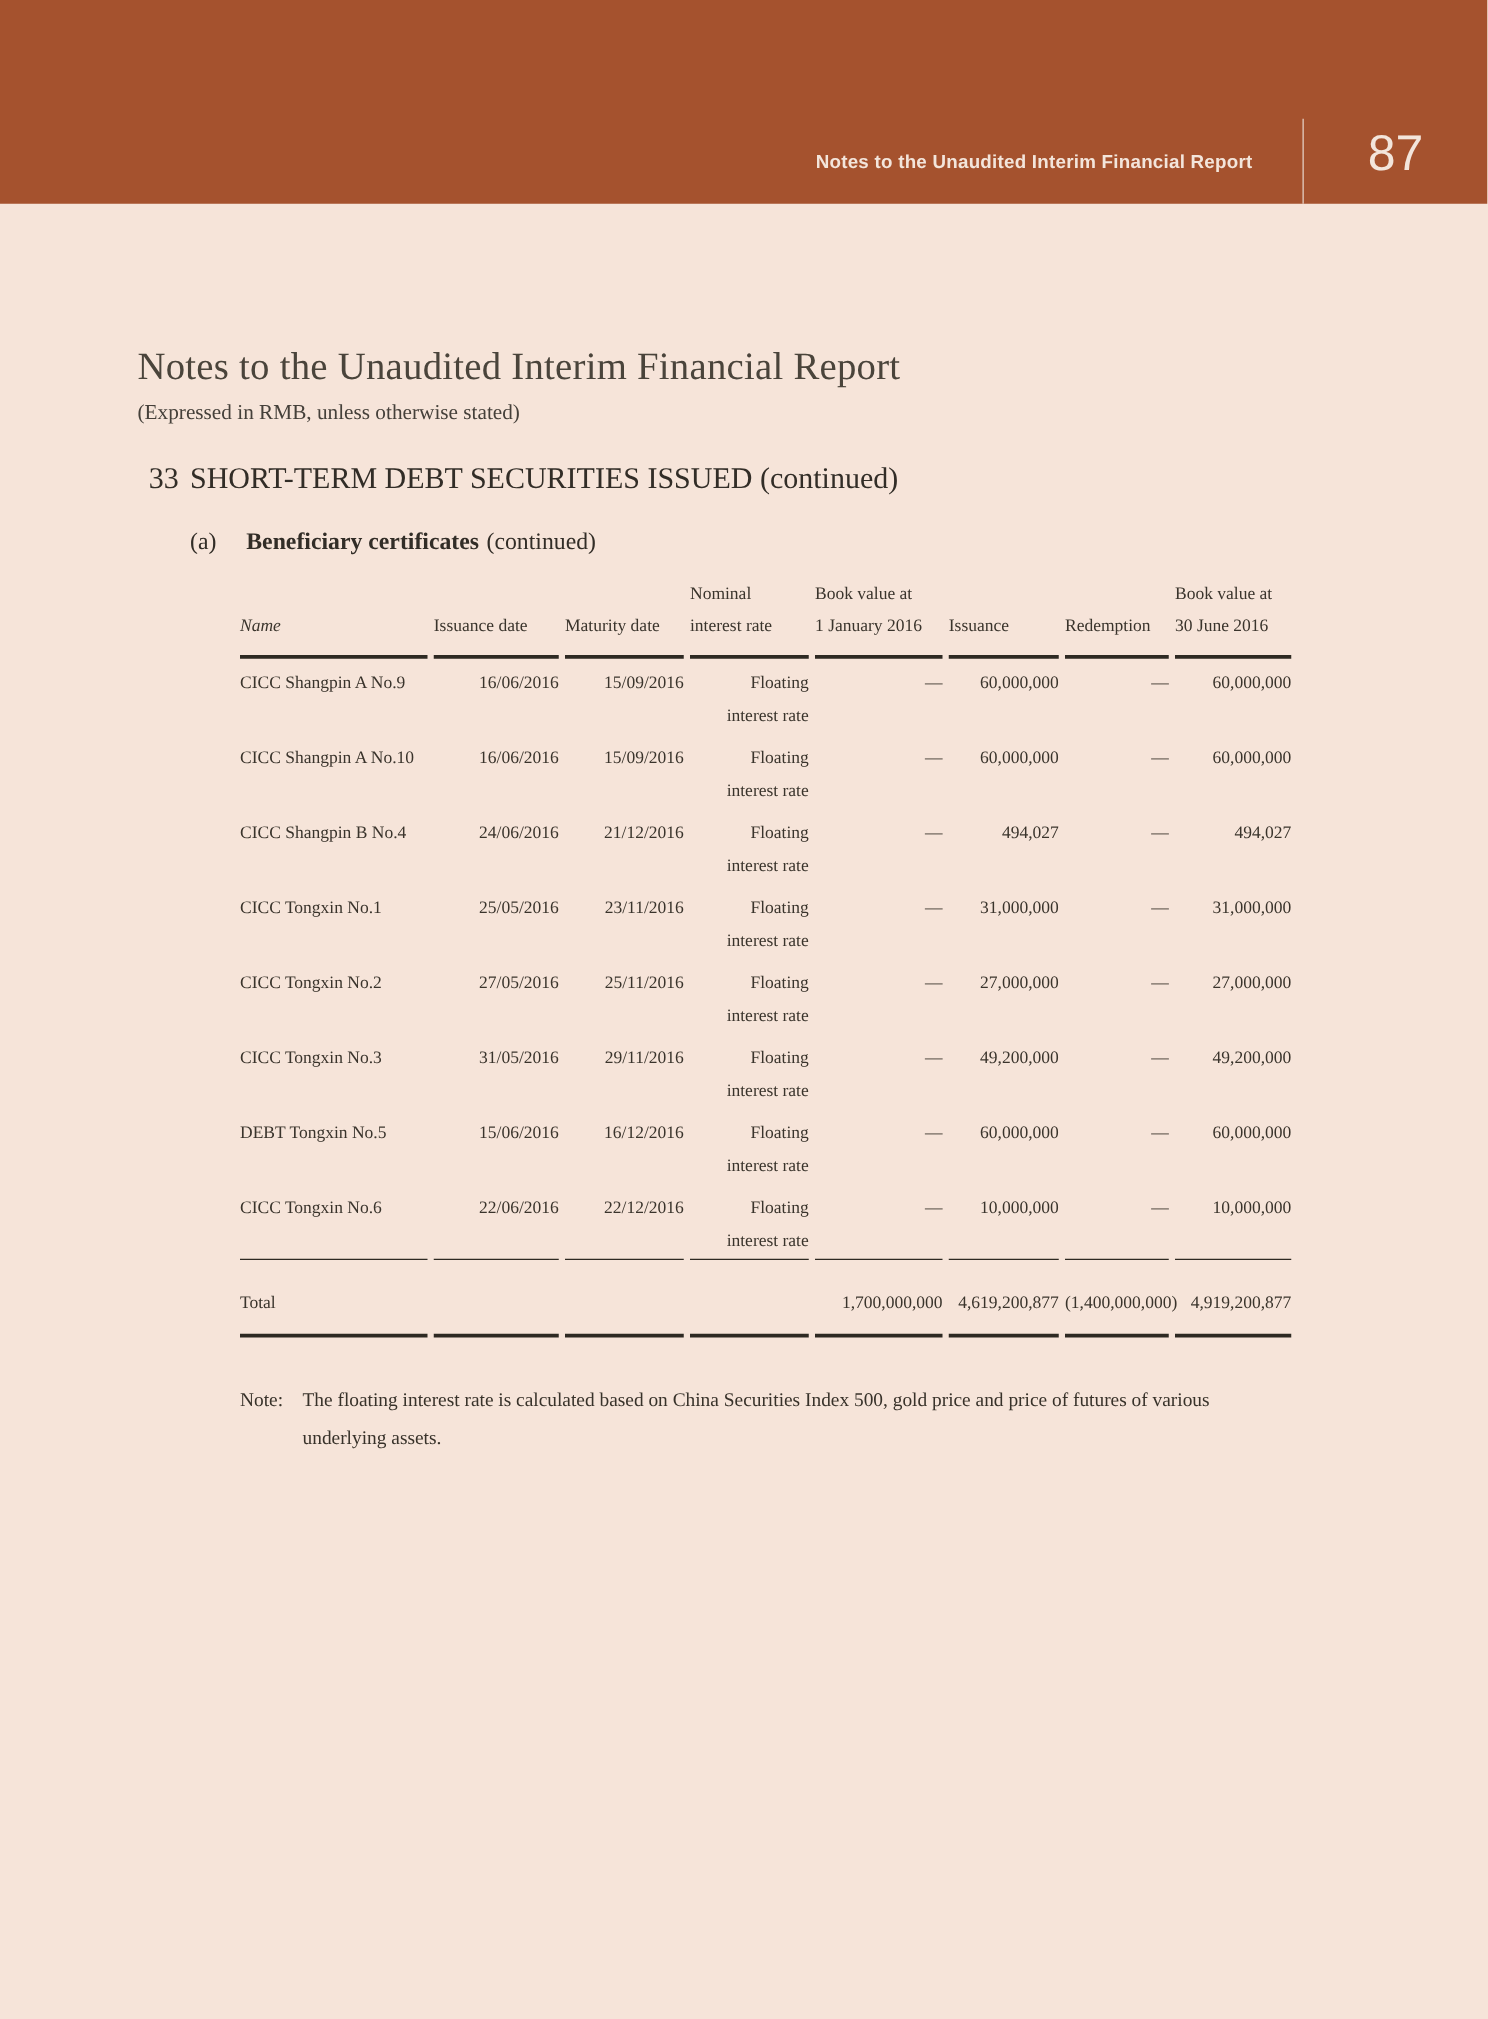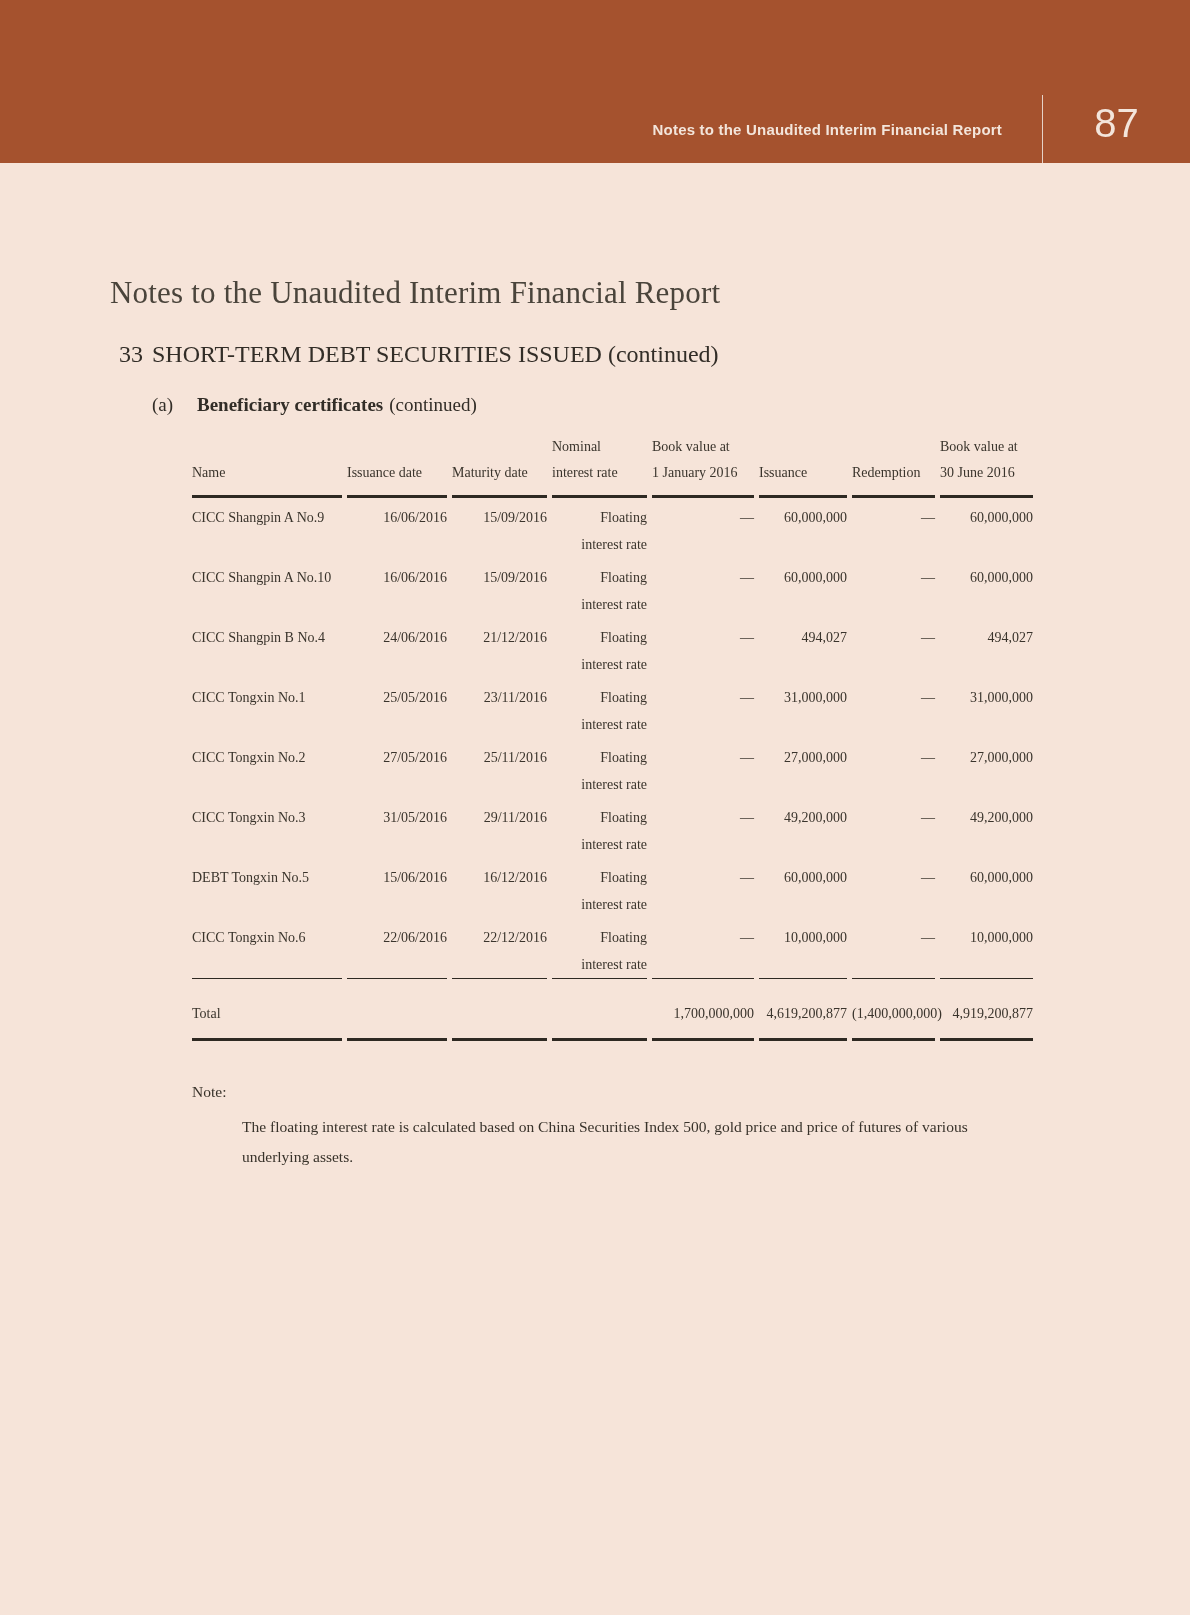--- a/index.html
+++ b/index.html
@@ -98,21 +98,21 @@
     color: #3a342c;
   }
   .sec-table th {
     font-weight: 400;
     vertical-align: bottom;
     text-align: left;
     padding: 0 0 9px 0;
     line-height: 26px;
     border-bottom: 3px solid #2e2922;
   }
-  .sec-table th.left { text-align: left; }
+  .sec-table th.left { text-align: left; font-style: italic; }
   .sec-table td {
     vertical-align: top;
     text-align: right;
     padding-top: 6px;
     line-height: 27px;
     height: 58px;
   }
   .sec-table td.left { text-align: left; }
   .sec-table .two-line span { display: block; }
   .sec-table tr.total-row td {
@@ -127,36 +127,37 @@
   
   .note {
     margin-top: 36px;
     padding-left: 82px;
     display: flex;
     font-size: 15.5px;
     color: #38322a;
     line-height: 30px;
   }
   .note-label { width: 50px; flex: none; }
-  .note-text { width: 795px; margin-top: 35px; }
+  .note-text { width: 795px; }
 </style>
 </head>
 <body>
 
 <header class="band">
   <div class="band-inner">
     <span class="band-title">Notes to the Unaudited Interim Financial Report</span>
     <span class="band-divider"></span>
     <span class="band-page">87</span>
   </div>
 </header>
 
 <main class="main">
 
   <h1 class="doc-title">Notes to the Unaudited Interim Financial Report</h1>
+  <p class="doc-subtitle">(Expressed in RMB, unless otherwise stated)</p>
 
   <div class="section-heading">
     <span class="section-number">33</span>
     <span class="section-title">SHORT-TERM DEBT SECURITIES ISSUED (continued)</span>
   </div>
 
   <div class="subsection">
     <span class="subsection-label">(a)</span>
     <span class="subsection-title">Beneficiary certificates</span>
     <span class="subsection-suffix">(continued)</span>

